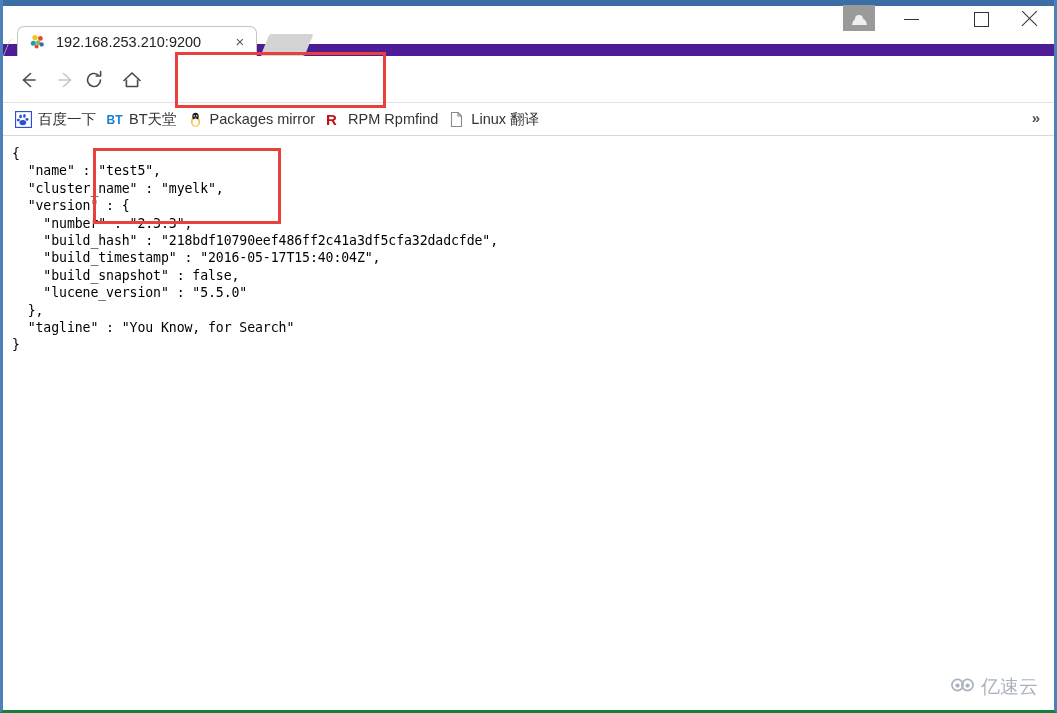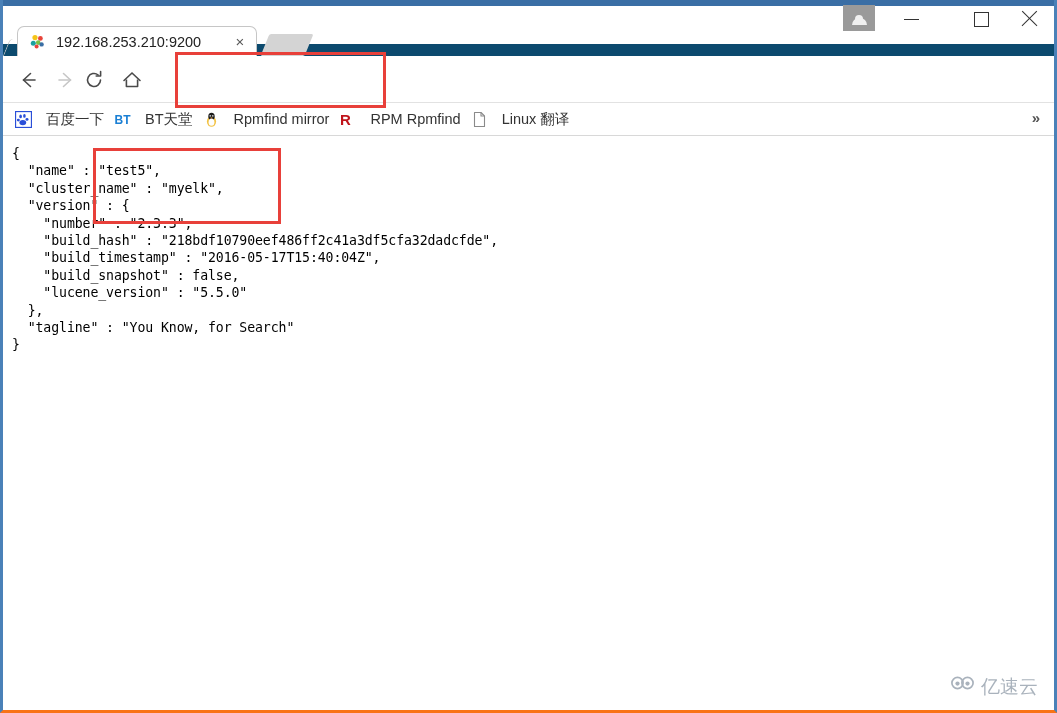--- a/index.html
+++ b/index.html
@@ -9,24 +9,24 @@
   }
   body {
     font-family: "Liberation Sans", sans-serif;
   }
 
   #screen {
     position: relative;
     width: 1057px;
     height: 713px;
     overflow: hidden;
-    background: #0c4a6e;
+    background: #4c1d95;
     border-left: 3px solid #4a81b8;
     border-right: 3px solid #4a81b8;
-    border-bottom: 3px solid #f97316;
+    border-bottom: 3px solid #15803d;
     box-sizing: border-box;
   }
 
   
   .titlebar {
     position: absolute;
     left: 0; top: 0;
     width: 100%;
     height: 44px;
     background: #ffffff;
@@ -241,21 +241,20 @@
     display: flex;
     align-items: center;
     box-sizing: border-box;
   }
   .bm {
     display: flex;
     align-items: center;
     height: 26px;
     margin-left: 10px;
     white-space: nowrap;
-    gap: 8px;
   }
   .bm:first-child { margin-left: 12px; }
   .bm-label {
     margin-left: 6px;
     font-size: 14.5px;
     color: #333;
     font-family: "Liberation Sans", sans-serif;
   }
   .bm-ico {
     width: 17px; height: 17px;
@@ -298,21 +297,21 @@
     pointer-events: none;
   }
   .annot-url     { left: 172px; top: 52px; width: 211px; height: 56px; }
   .annot-content { left: 90px;  top: 148px; width: 188px; height: 76px; }
 
   
   .watermark {
     position: absolute;
     right: 16px; bottom: 10px;
     display: flex;
-    align-items: flex-start;
+    align-items: center;
     opacity: 0.75;
   }
   .watermark .wm-text {
     margin-left: 5px;
     font-size: 19px;
     color: #8d99a6;
     font-family: "DejaVu Sans", sans-serif;
   }
 </style>
 </head>
@@ -474,21 +473,21 @@
           <ellipse cx="8.5" cy="10.5" rx="4.6" ry="5.2" fill="#f2c243"></ellipse>
           <ellipse cx="8.5" cy="5.4" rx="3.2" ry="3.6" fill="#1c1c1c"></ellipse>
           <ellipse cx="8.5" cy="11.2" rx="2.9" ry="3.6" fill="#fdfdfd"></ellipse>
           <circle cx="7.3" cy="4.9" r="0.8" fill="#ffffff"></circle>
           <circle cx="9.7" cy="4.9" r="0.8" fill="#ffffff"></circle>
           <circle cx="7.4" cy="5.0" r="0.4" fill="#1c1c1c"></circle>
           <circle cx="9.6" cy="5.0" r="0.4" fill="#1c1c1c"></circle>
           <path d="M7.4 6.6 L8.5 7.7 L9.6 6.6 Z" fill="#f2a23a"></path>
         </svg>
       </span>
-      <span class="bm-label">Rpmfind mirror</span>
+      <span class="bm-label">Packages mirror</span>
     </div>
 
     <div class="bm">
       <span class="bm-ico">
         <svg width="17" height="17" viewBox="0 0 17 17">
           <text x="1" y="14" font-family="Liberation Sans, sans-serif" font-size="15" font-weight="bold" fill="#c0141b">R</text>
         </svg>
       </span>
       <span class="bm-label">RPM Rpmfind</span>
     </div>

